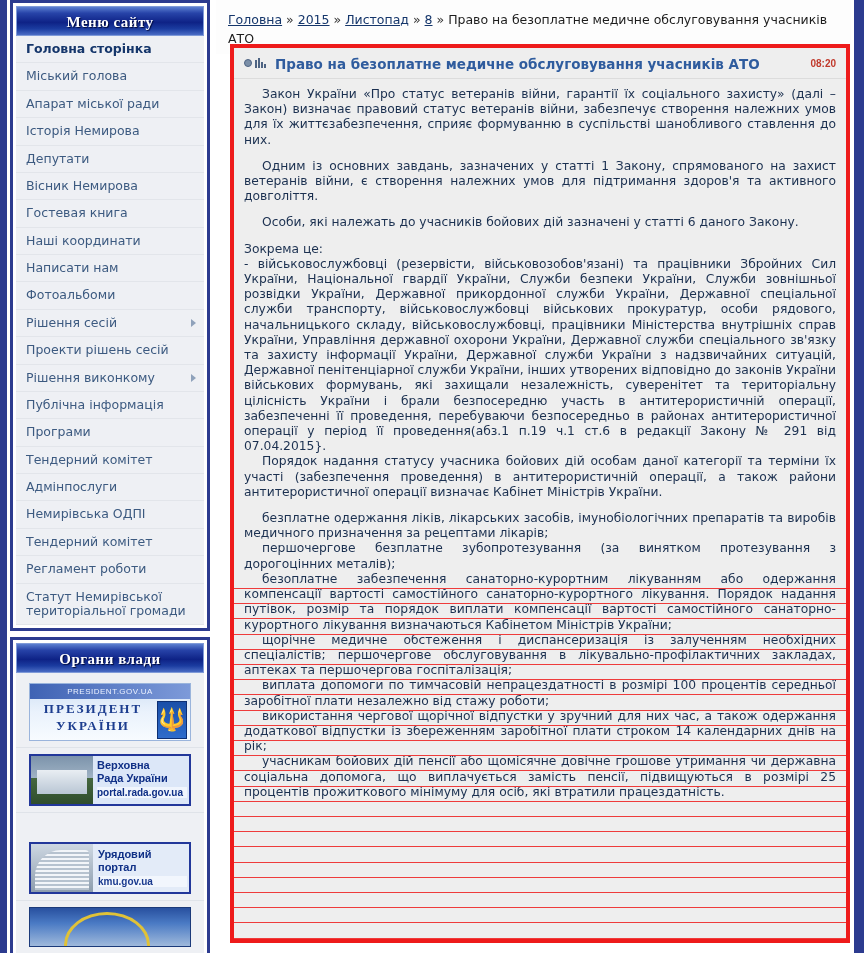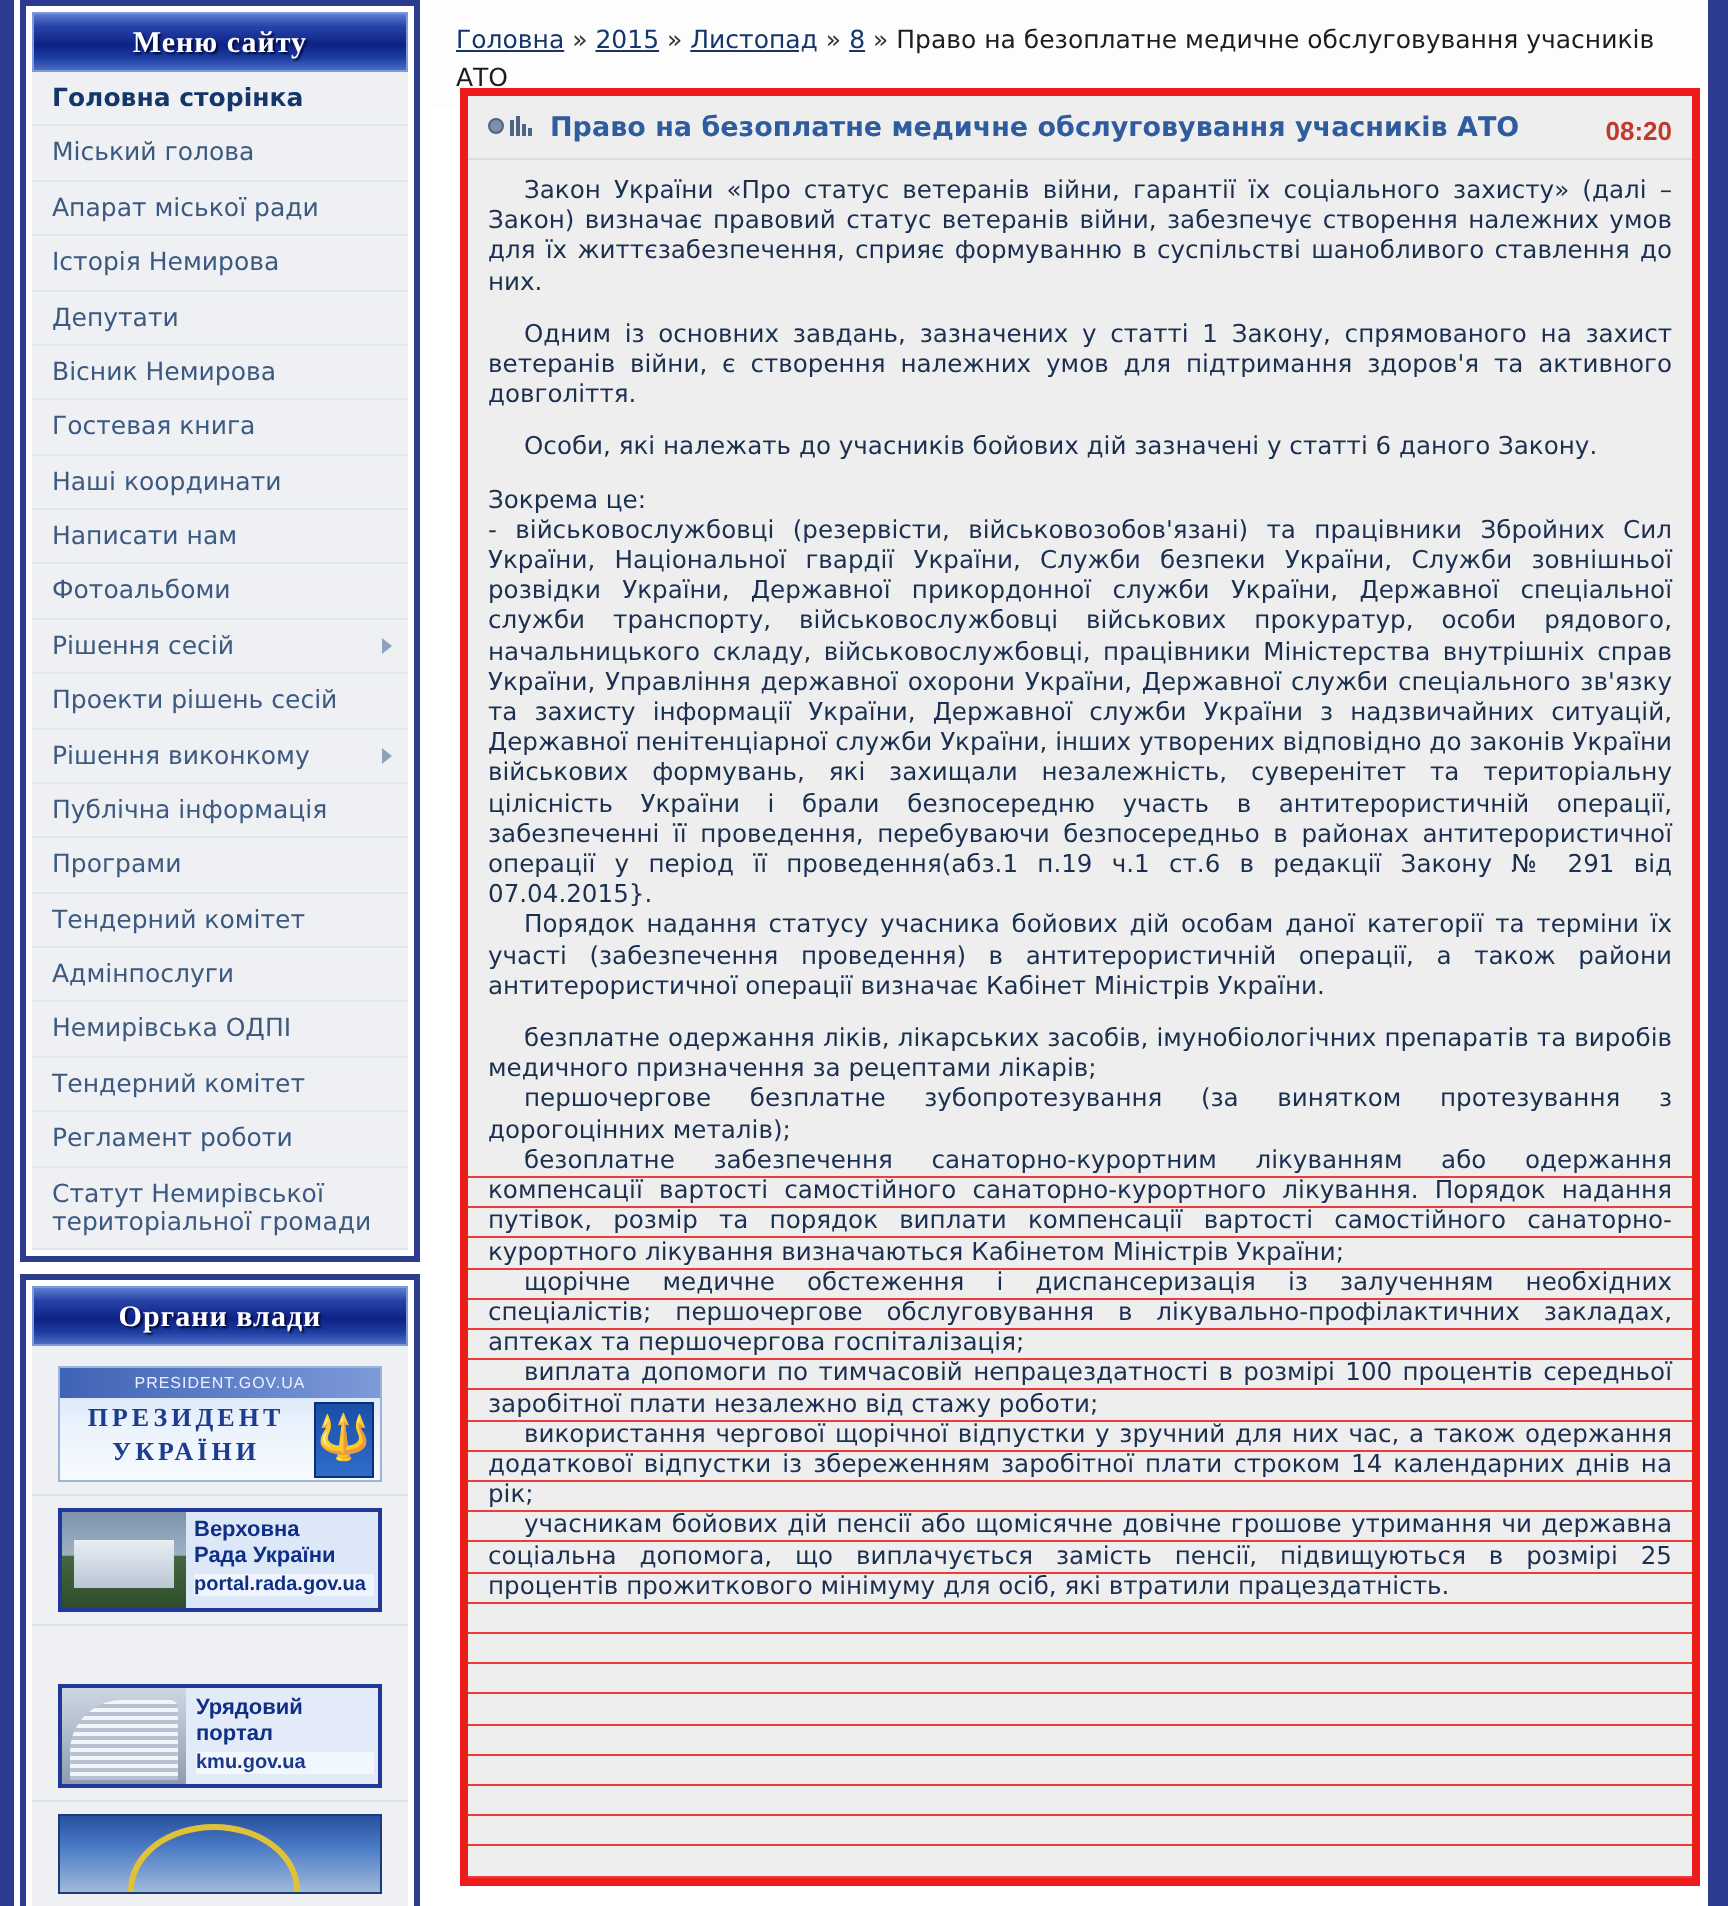--- a/index.html
+++ b/index.html
@@ -198,21 +198,21 @@
   .ic-bars i:nth-child(1){height:8px}
   .ic-bars i:nth-child(2){height:10px}
   .ic-bars i:nth-child(3){height:6px}
   .ic-bars i:nth-child(4){height:4px}
   .article-title {
     flex: 1;
     font-size: 13.5px; font-weight: bold; color: #2f5c9e;
     font-family: "DejaVu Sans", sans-serif; line-height: 16px;
   }
   .article-time {
-    font-size: 13px; color: #c0392b; font-weight: bold;
+    font-size: 10px; color: #c0392b; font-weight: bold;
     margin-left: 8px; padding-top: 2px;
     font-family: "Liberation Sans", sans-serif;
   }
 
   .article-body {
     position: relative;
     padding: 8px 10px 4px 10px;
     font-size: 12.3px; line-height: 15.2px;
     color: #1b3050; text-align: justify;
     font-family: "DejaVu Sans", sans-serif;

